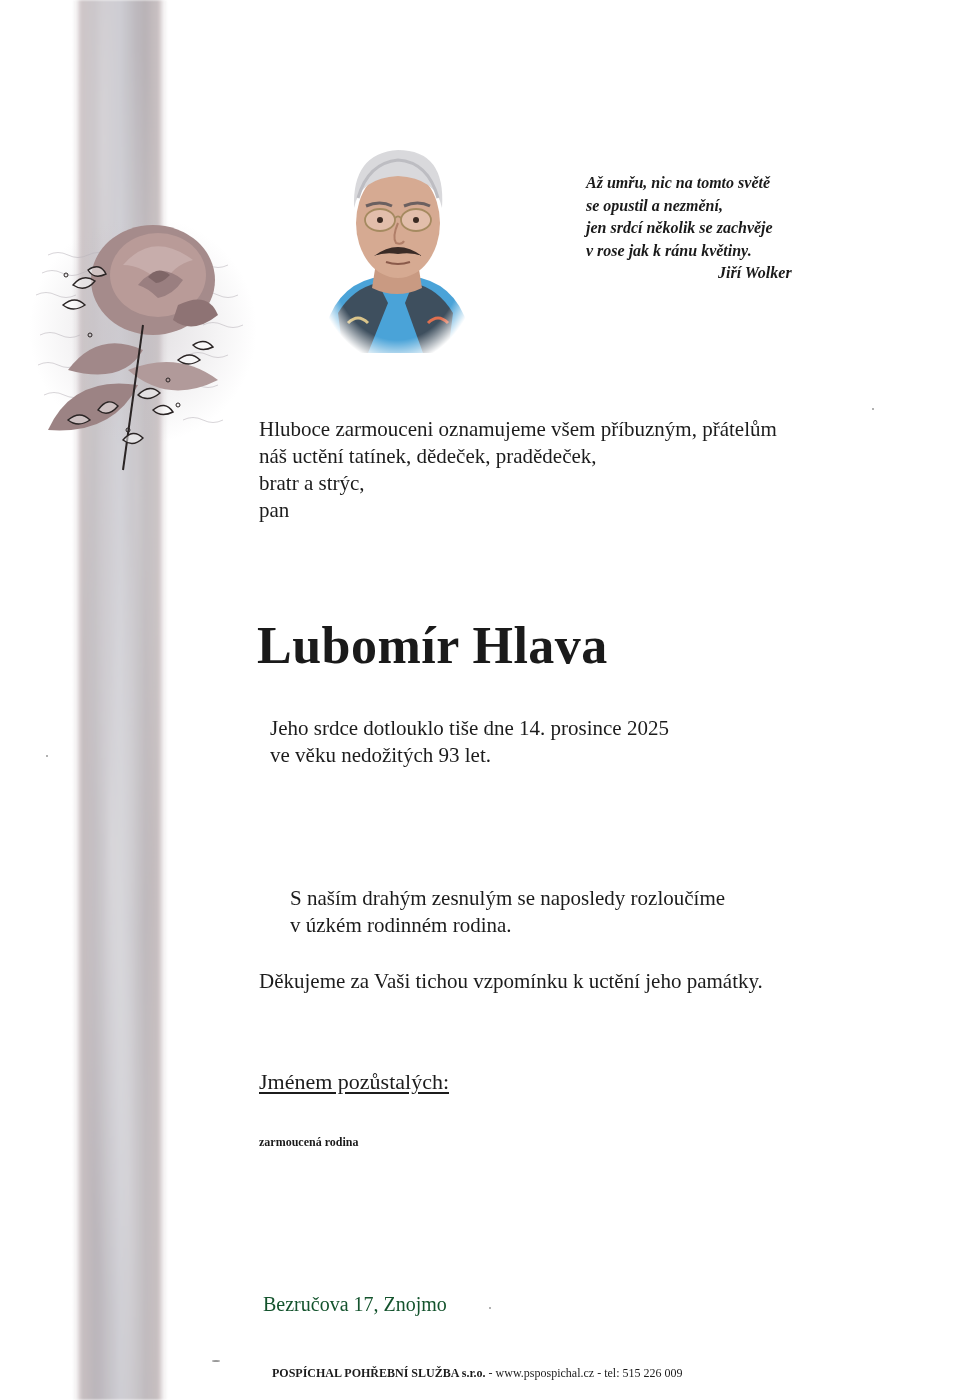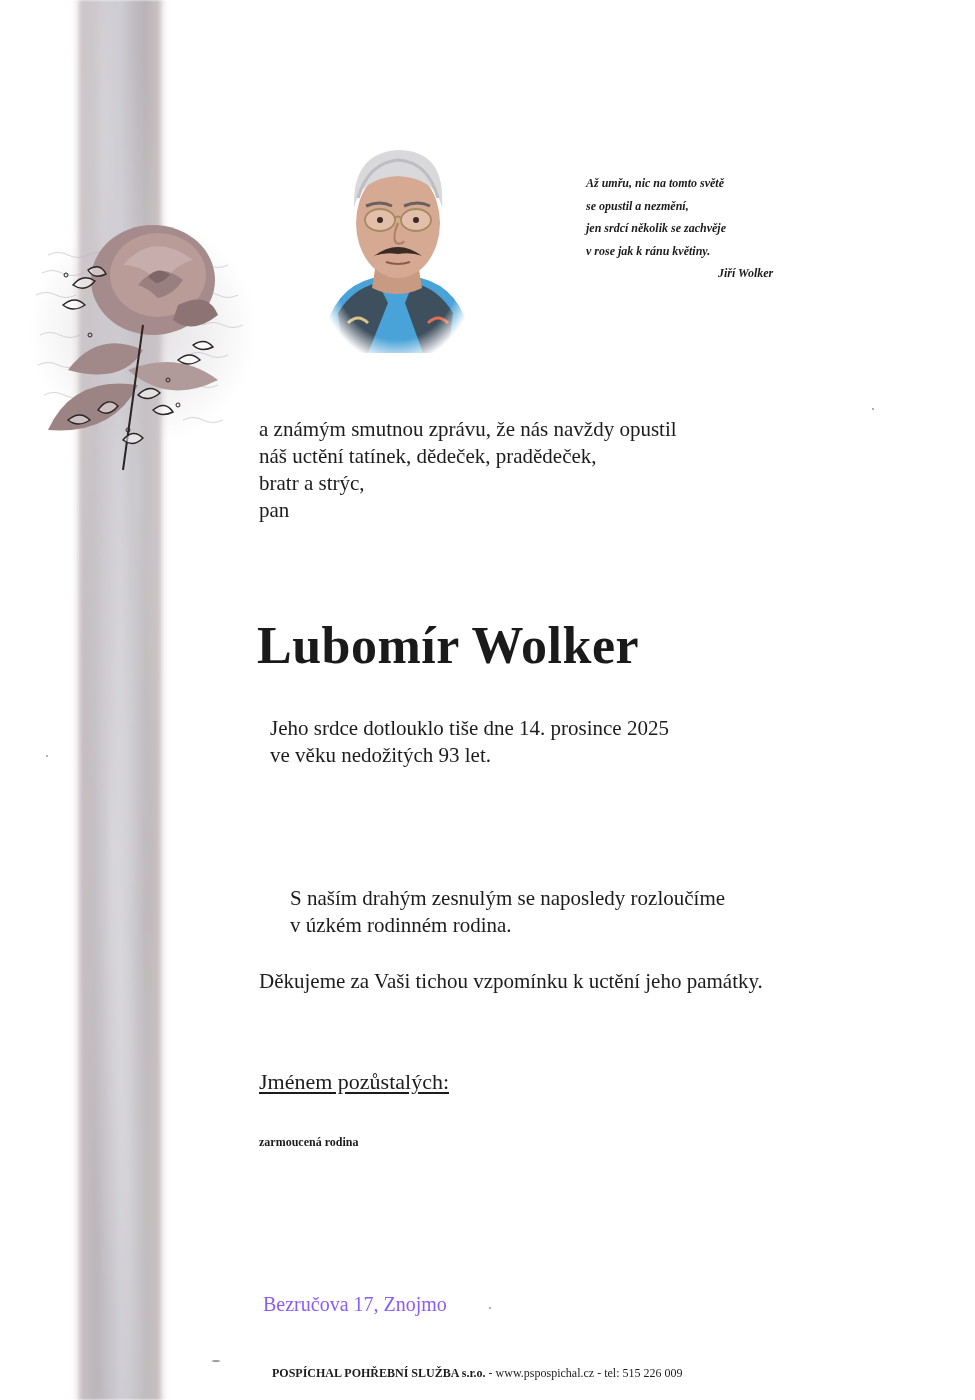--- a/index.html
+++ b/index.html
@@ -66,21 +66,21 @@
     }
 
     
     .quote {
       position: absolute;
       left: 586px;
       top: 172px;
       font-family: "Liberation Serif", serif;
       font-style: italic;
       font-weight: bold;
-      font-size: 12px;
+      font-size: 16px;
       line-height: 22.5px;
       color: #1a1a1a;
     }
     .quote .line { display: block; white-space: nowrap; }
     .quote .author {
       display: block;
       padding-left: 132px;
     }
 
     
@@ -122,21 +122,21 @@
       top: 1135px;
       font-size: 12px;
       font-weight: bold;
       color: #1a1a1a;
     }
     .address {
       position: absolute;
       left: 263px;
       top: 1293px;
       font-size: 20px;
-      color: #8b5cf6;
+      color: #14532d;
     }
     .footer {
       position: absolute;
       left: 272px;
       top: 1366px;
       font-size: 12px;
       color: #1c1c1c;
       white-space: nowrap;
     }
     .footer .company { font-weight: bold; }
@@ -257,27 +257,27 @@
 
 <div class="quote">
   <span class="line">Až umřu, nic na tomto světě</span>
   <span class="line">se opustil a nezmění,</span>
   <span class="line">jen srdcí několik se zachvěje</span>
   <span class="line">v rose jak k ránu květiny.</span>
   <span class="line author">Jiří Wolker</span>
 </div>
 
 <div class="text announce">
-  <span class="line">a známým smutnou zprávu, že nás navždy opustil</span>
+  <span class="line">Hluboce zarmouceni oznamujeme všem příbuzným, přátelům</span>
   <span class="line">náš uctění tatínek, dědeček, pradědeček,</span>
   <span class="line">bratr a strýc,</span>
   <span class="line">pan</span>
 </div>
 
-<div class="name">Lubomír Wolker</div>
+<div class="name">Lubomír Hlava</div>
 
 <div class="text death">
   <span class="line">Jeho srdce dotlouklo tiše dne 14. prosince 2025</span>
   <span class="line">ve věku nedožitých 93 let.</span>
 </div>
 
 <div class="text farewell">
   <span class="line">S naším drahým zesnulým se naposledy rozloučíme</span>
   <span class="line">v úzkém rodinném rodina.</span>
 </div>

